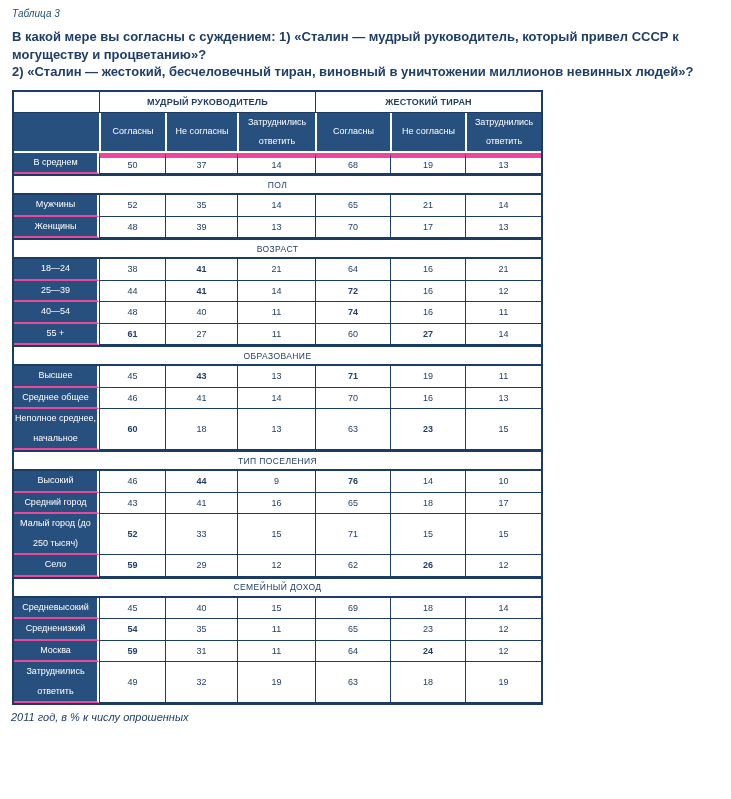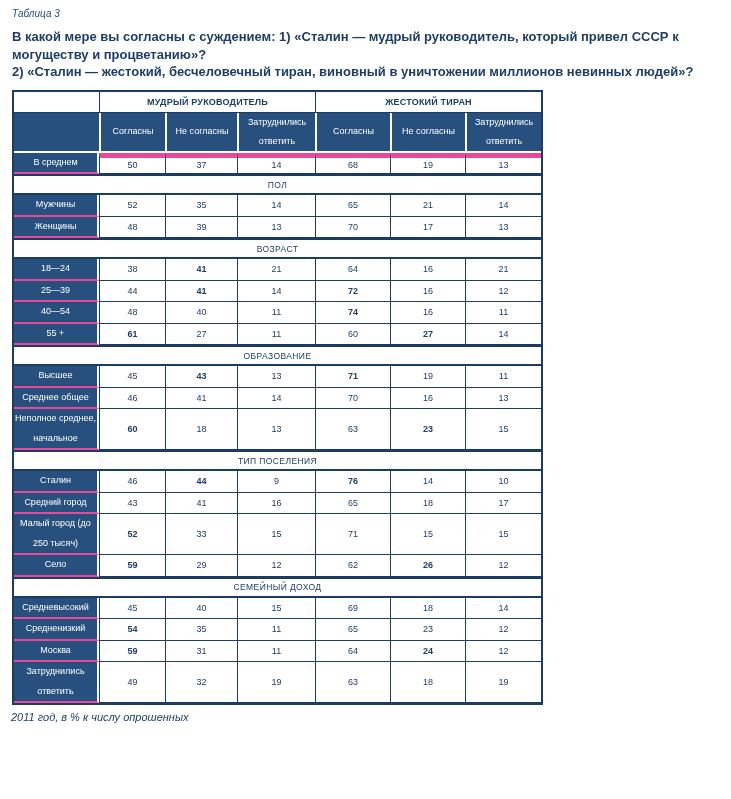--- a/index.html
+++ b/index.html
@@ -197,21 +197,21 @@
           <td class="num">18</td>
           <td class="num">13</td>
           <td class="num">63</td>
           <td class="num b">23</td>
           <td class="num">15</td>
         </tr>
         <tr>
           <td colspan="7" class="band">ТИП ПОСЕЛЕНИЯ</td>
         </tr>
         <tr>
-          <td class="lbl">Сталин</td>
+          <td class="lbl">Высокий</td>
           <td class="num">46</td>
           <td class="num b">44</td>
           <td class="num">9</td>
           <td class="num b">76</td>
           <td class="num">14</td>
           <td class="num">10</td>
         </tr>
         <tr>
           <td class="lbl">Средний город</td>
           <td class="num">43</td>

